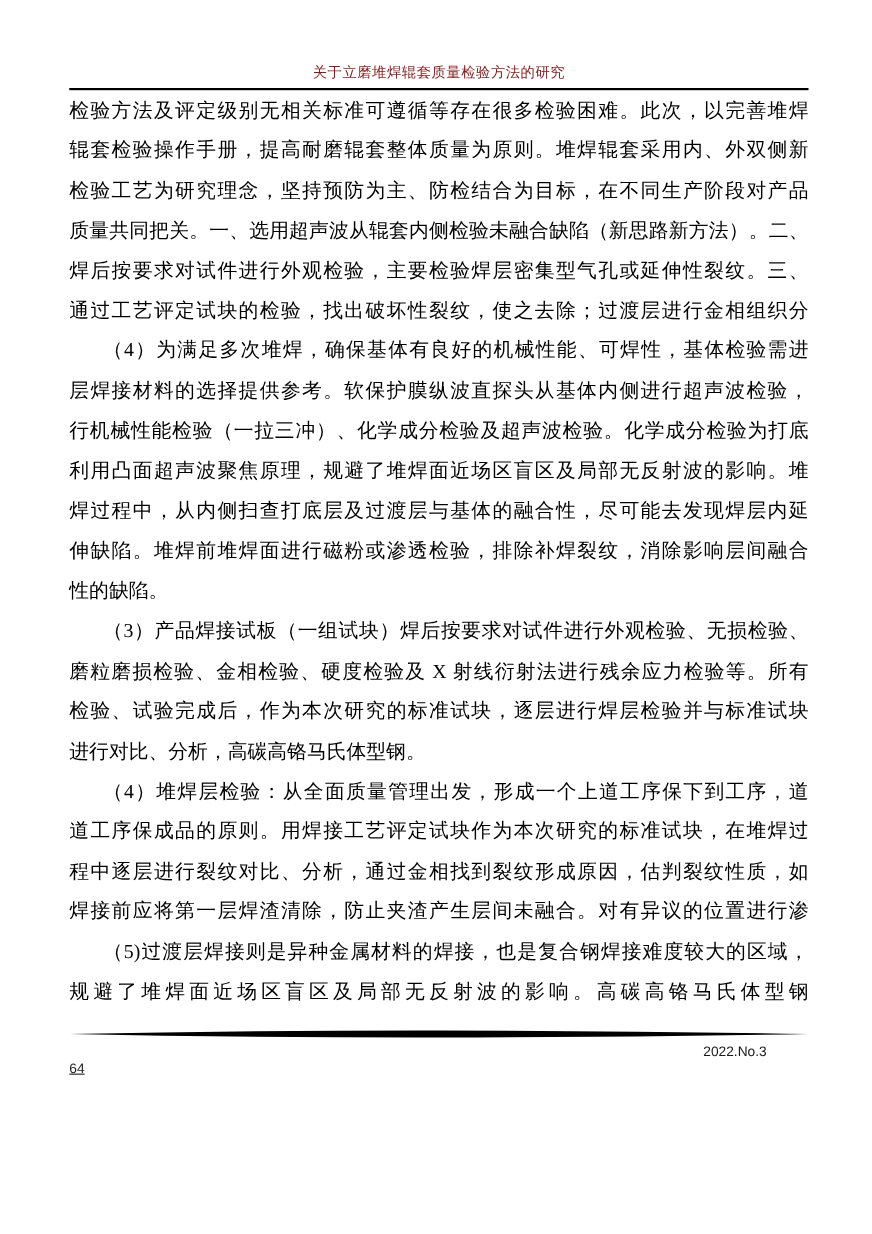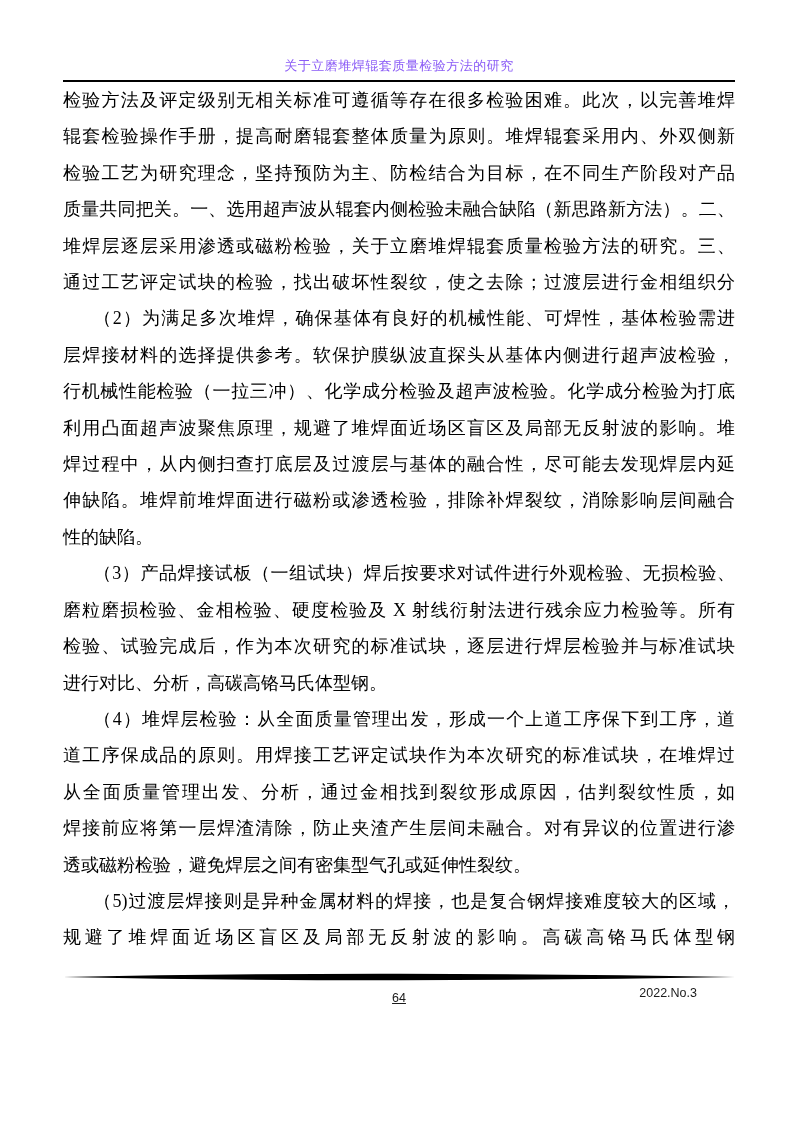--- a/index.html
+++ b/index.html
@@ -16,21 +16,21 @@
     width: 672px;
     margin: 0 0 0 63px;
     padding-top: 56px;
   }
   .header-title {
     text-align: center;
     font-size: 13px;
     line-height: 20px;
     letter-spacing: 0.5px;
     margin-bottom: 4px;
-    color: #8b5cf6;
+    color: #7f1d1d;
   }
   .header-rule {
     height: 2px;
     background: #000000;
   }
   .doc-body {
     width: 672px;
     margin: 0 0 0 63px;
     font-size: 18px;
     line-height: 36.4px;
@@ -53,63 +53,62 @@
   .footer-divider { display: block; width: 672px; height: 8px; }
   .footer-row {
     position: relative;
     margin-top: 3px;
     height: 18px;
     font-family: "Liberation Sans", "DejaVu Sans", sans-serif;
     font-size: 12.5px;
     line-height: 18px;
     color: #1a1a1a;
   }
-  .page-number { text-align: center; width: 100%; position: absolute; left: 0; top: 5px; text-decoration: underline; }
+  .page-number { text-align: left; width: 100%; position: absolute; left: 0; top: 15px; text-decoration: underline; }
   .issue { position: absolute; right: 38px; top: 0; text-align: center; }
 </style>
 </head>
 <body>
 
 <div class="page">
 
   <div class="header">
     <div class="header-title">关于立磨堆焊辊套质量检验方法的研究</div>
     <div class="header-rule"></div>
   </div>
 
   <div class="doc-body">
       <div class="para">
         <div class="line">检验方法及评定级别无相关标准可遵循等存在很多检验困难。此次，以完善堆焊</div>
         <div class="line">辊套检验操作手册，提高耐磨辊套整体质量为原则。堆焊辊套采用内、外双侧新</div>
         <div class="line">检验工艺为研究理念，坚持预防为主、防检结合为目标，在不同生产阶段对产品</div>
         <div class="line">质量共同把关。一、选用超声波从辊套内侧检验未融合缺陷（新思路新方法）。二、</div>
-        <div class="line">堆焊层逐层采用渗透或磁粉检验，关于立磨堆焊辊套质量检验方法的研究。三、</div>
+        <div class="line">焊后按要求对试件进行外观检验，主要检验焊层密集型气孔或延伸性裂纹。三、</div>
         <div class="line">通过工艺评定试块的检验，找出破坏性裂纹，使之去除；过渡层进行金相组织分</div>
       </div>
       <div class="para">
-        <div class="line indent">（2）为满足多次堆焊，确保基体有良好的机械性能、可焊性，基体检验需进</div>
+        <div class="line indent">（4）为满足多次堆焊，确保基体有良好的机械性能、可焊性，基体检验需进</div>
         <div class="line">层焊接材料的选择提供参考。软保护膜纵波直探头从基体内侧进行超声波检验，</div>
         <div class="line">行机械性能检验（一拉三冲）、化学成分检验及超声波检验。化学成分检验为打底</div>
         <div class="line">利用凸面超声波聚焦原理，规避了堆焊面近场区盲区及局部无反射波的影响。堆</div>
         <div class="line">焊过程中，从内侧扫查打底层及过渡层与基体的融合性，尽可能去发现焊层内延</div>
         <div class="line">伸缺陷。堆焊前堆焊面进行磁粉或渗透检验，排除补焊裂纹，消除影响层间融合</div>
         <div class="line para-end">性的缺陷。</div>
       </div>
       <div class="para">
         <div class="line indent">（3）产品焊接试板（一组试块）焊后按要求对试件进行外观检验、无损检验、</div>
         <div class="line">磨粒磨损检验、金相检验、硬度检验及 X 射线衍射法进行残余应力检验等。所有</div>
         <div class="line">检验、试验完成后，作为本次研究的标准试块，逐层进行焊层检验并与标准试块</div>
         <div class="line para-end">进行对比、分析，高碳高铬马氏体型钢。</div>
       </div>
       <div class="para">
         <div class="line indent">（4）堆焊层检验：从全面质量管理出发，形成一个上道工序保下到工序，道</div>
         <div class="line">道工序保成品的原则。用焊接工艺评定试块作为本次研究的标准试块，在堆焊过</div>
-        <div class="line">从全面质量管理出发、分析，通过金相找到裂纹形成原因，估判裂纹性质，如</div>
+        <div class="line">程中逐层进行裂纹对比、分析，通过金相找到裂纹形成原因，估判裂纹性质，如</div>
         <div class="line">焊接前应将第一层焊渣清除，防止夹渣产生层间未融合。对有异议的位置进行渗</div>
-        <div class="line para-end">透或磁粉检验，避免焊层之间有密集型气孔或延伸性裂纹。</div>
       </div>
       <div class="para">
         <div class="line indent">（5)过渡层焊接则是异种金属材料的焊接，也是复合钢焊接难度较大的区域，</div>
         <div class="line">规避了堆焊面近场区盲区及局部无反射波的影响。高碳高铬马氏体型钢</div>
       </div>
     </div>
 
   <div class="footer">
     <svg class="footer-divider" viewBox="0 0 672 8" preserveAspectRatio="none" aria-hidden="true">
       <path d="M0,4 Q168,0.6 336,0.8 Q504,1.0 672,4 Q504,7.0 336,7.2 Q168,7.4 0,4 Z" fill="#000000"></path>

